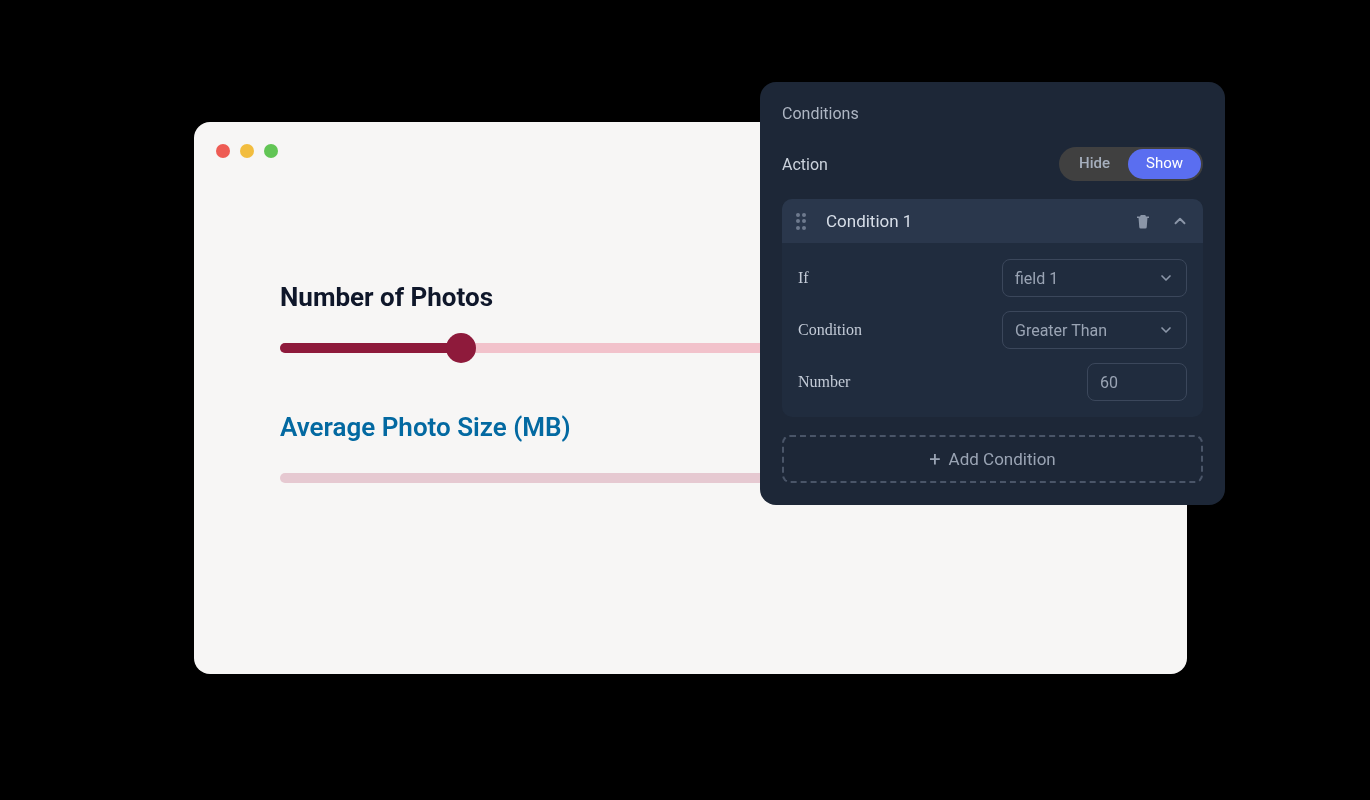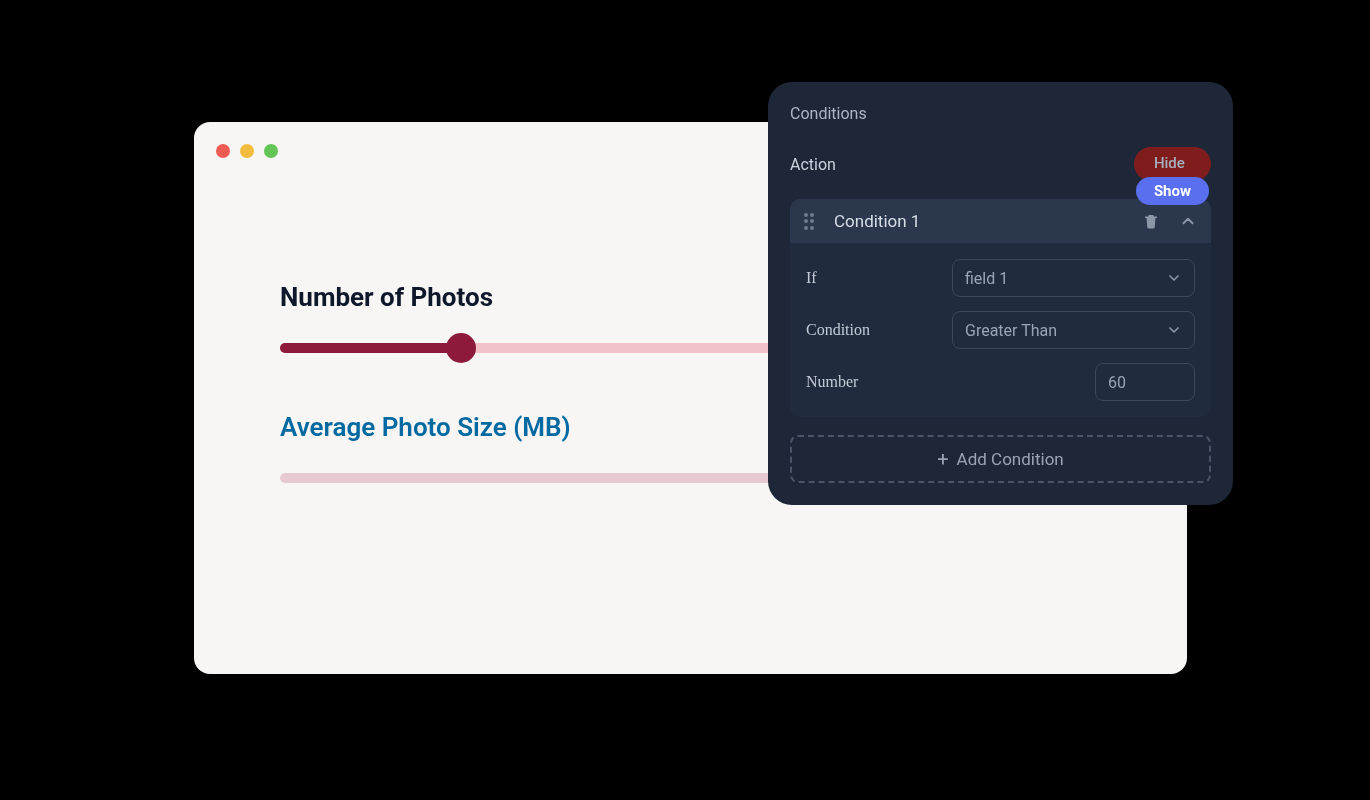--- a/index.html
+++ b/index.html
@@ -90,50 +90,48 @@
       color: #fff;
     }
     .checkbox svg { width: 18px; height: 18px; }
 
     .panel {
       position: absolute;
       left: 760px;
       top: 82px;
       width: 465px;
       background: #1d2737;
-      border-radius: 24px;
+      border-radius: 16px;
       padding: 22px;
       color: #cbd2dc;
       font-size: 16px;
-      margin-left: 8px;
     }
     .panel-title { color: #aeb6c3; margin-bottom: 24px; }
     .panel-row {
       display: flex;
       justify-content: space-between;
       align-items: center;
       margin-bottom: 18px;
     }
     .toggle {
       display: flex;
-      background: #7f1d1d;
+      background: #404040;
       border-radius: 18px;
       padding: 2px;
       height: 34px;
-      flex-direction: column;
     }
     .toggle-opt {
       padding: 5px 18px;
       border-radius: 16px;
       color: #a6afbd;
       font-weight: 500;
       font-size: 15px;
       cursor: pointer;
     }
-    .toggle-opt.active { background: #5a6ef0; color: #fff; font-weight: 700; }
+    .toggle-opt.active { background: #5a6ef0; color: #fff; font-weight: 400; }
     .cond {
       background: #202c3e;
       border-radius: 10px;
     }
     .cond-header {
       display: flex;
       align-items: center;
       background: #2a374c;
       border-radius: 10px 10px 0 0;
       padding: 12px 14px;
@@ -150,21 +148,21 @@
     .cond-body { padding: 16px; }
     .form-row {
       display: flex;
       align-items: center;
       justify-content: space-between;
       margin-bottom: 14px;
     }
     .form-row:last-child { margin-bottom: 0; }
     .form-label { color: #c3cbd7; font-size: 16px; font-family: Liberation Serif, serif; }
     .select {
-      width: 243px;
+      width: 185px;
       height: 38px;
       border: 1px solid #3b475b;
       border-radius: 8px;
       background: transparent;
       color: #9aa4b4;
       display: flex;
       align-items: center;
       justify-content: space-between;
       padding: 0 12px;
       font-size: 16px;

